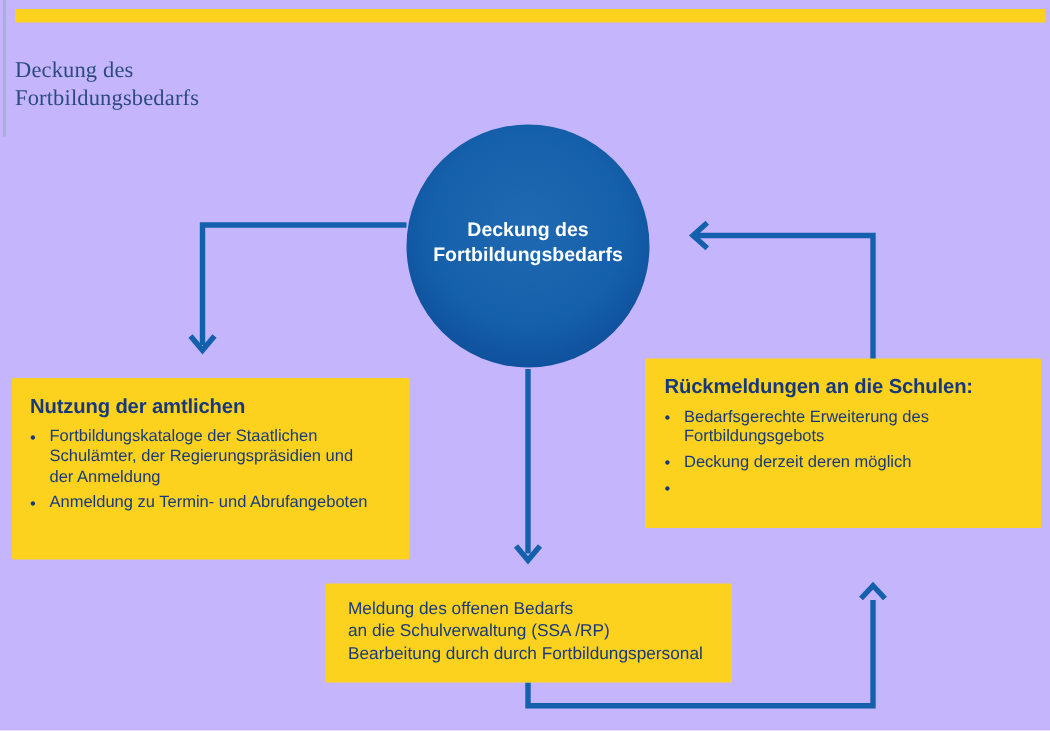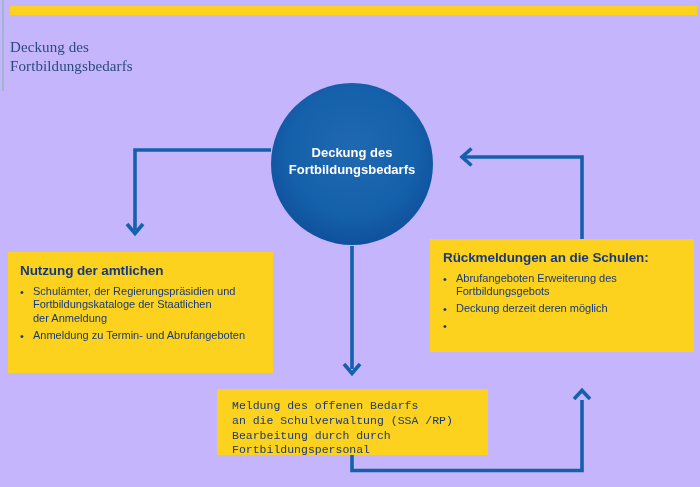--- a/index.html
+++ b/index.html
@@ -66,21 +66,21 @@
   
   .ybox{
     position:absolute;
     background:var(--accent-yellow);
     border-radius:1px;
     color:var(--navy-text);
     box-sizing:border-box;
   }
   .ybox-left{left:8px;top:252px;width:265px;height:121px;padding:11px 10px 9px 12px;}
   .ybox-right{left:430px;top:239px;width:264px;height:113px;padding:11px 10px 9px 13px;}
-  .ybox-bottom{left:217px;top:389px;width:271px;height:66px;padding:10px 10px 18px 15px;font-family:Liberation Mono, monospace;}
+  .ybox-bottom{left:217px;top:389px;width:271px;height:66px;padding:10px 10px 18px 15px;}
 
   .box-heading{
     font-weight:700;
     font-size:13.5px;line-height:16.5px;
     margin:0 0 5px 0;
     letter-spacing:-0.1px;
   }
   .bullets{display:flex;flex-direction:column;gap:3px;}
   .bullet{display:flex;}
   .dot{
@@ -134,41 +134,41 @@
   </div>
 
   <div class="ybox ybox-left">
     <div class="box-heading">
       <span class="line">Nutzung der amtlichen</span>
     </div>
     <div class="bullets">
       <div class="bullet">
         <span class="dot">•</span>
         <span class="btext">
+          <span class="line">Fortbildungskataloge der Staatlichen</span>
           <span class="line">Schulämter, der Regierungspräsidien und</span>
-          <span class="line">Fortbildungskataloge der Staatlichen</span>
           <span class="line">der Anmeldung</span>
         </span>
       </div>
       <div class="bullet">
         <span class="dot">•</span>
         <span class="btext">
           <span class="line">Anmeldung zu Termin- und Abrufangeboten</span>
         </span>
       </div>
     </div>
   </div>
 
   <div class="ybox ybox-right">
     <div class="box-heading">Rückmeldungen an die Schulen:</div>
     <div class="bullets">
       <div class="bullet">
         <span class="dot">•</span>
         <span class="btext">
-          <span class="line">Abrufangeboten Erweiterung des</span>
+          <span class="line">Bedarfsgerechte Erweiterung des</span>
           <span class="line">Fortbildungsgebots</span>
         </span>
       </div>
       <div class="bullet">
         <span class="dot">•</span>
         <span class="btext">
           <span class="line">Deckung derzeit deren möglich</span>
         </span>
       </div>
       <div class="bullet">

